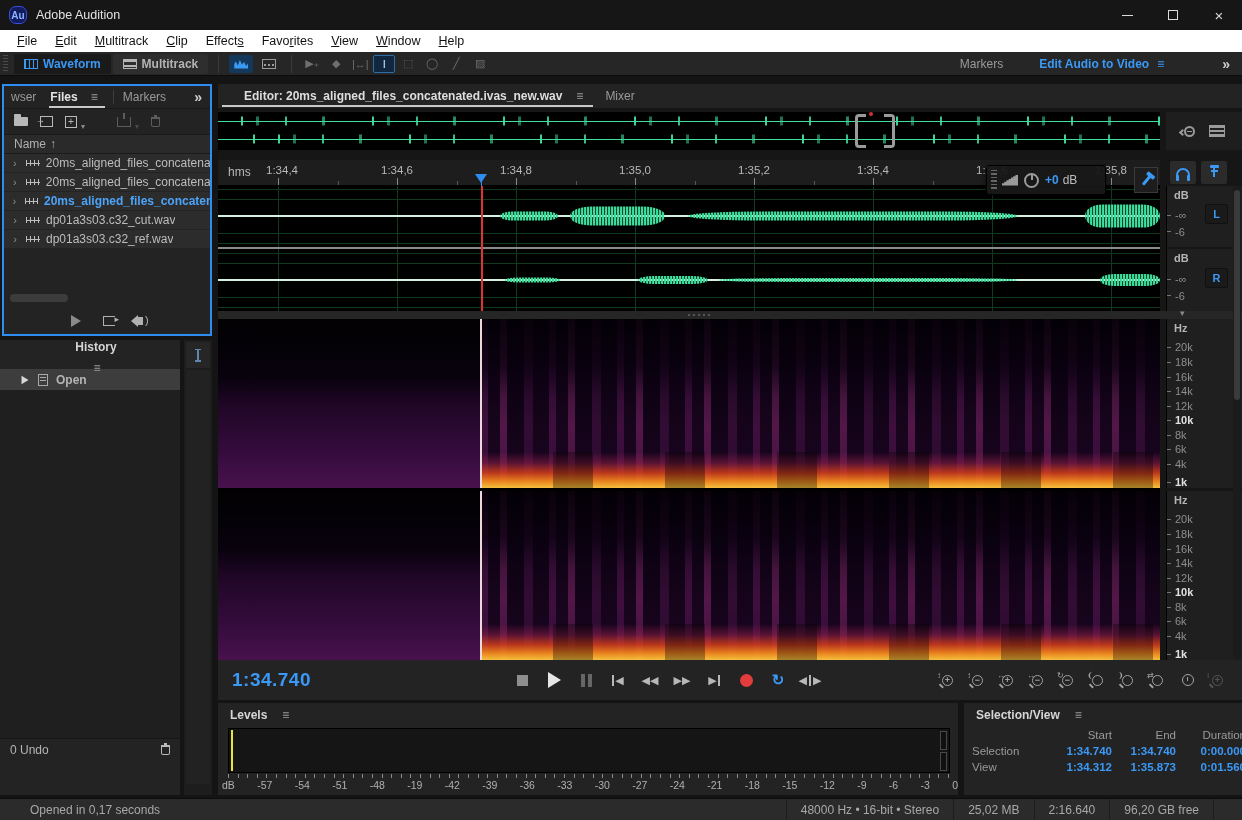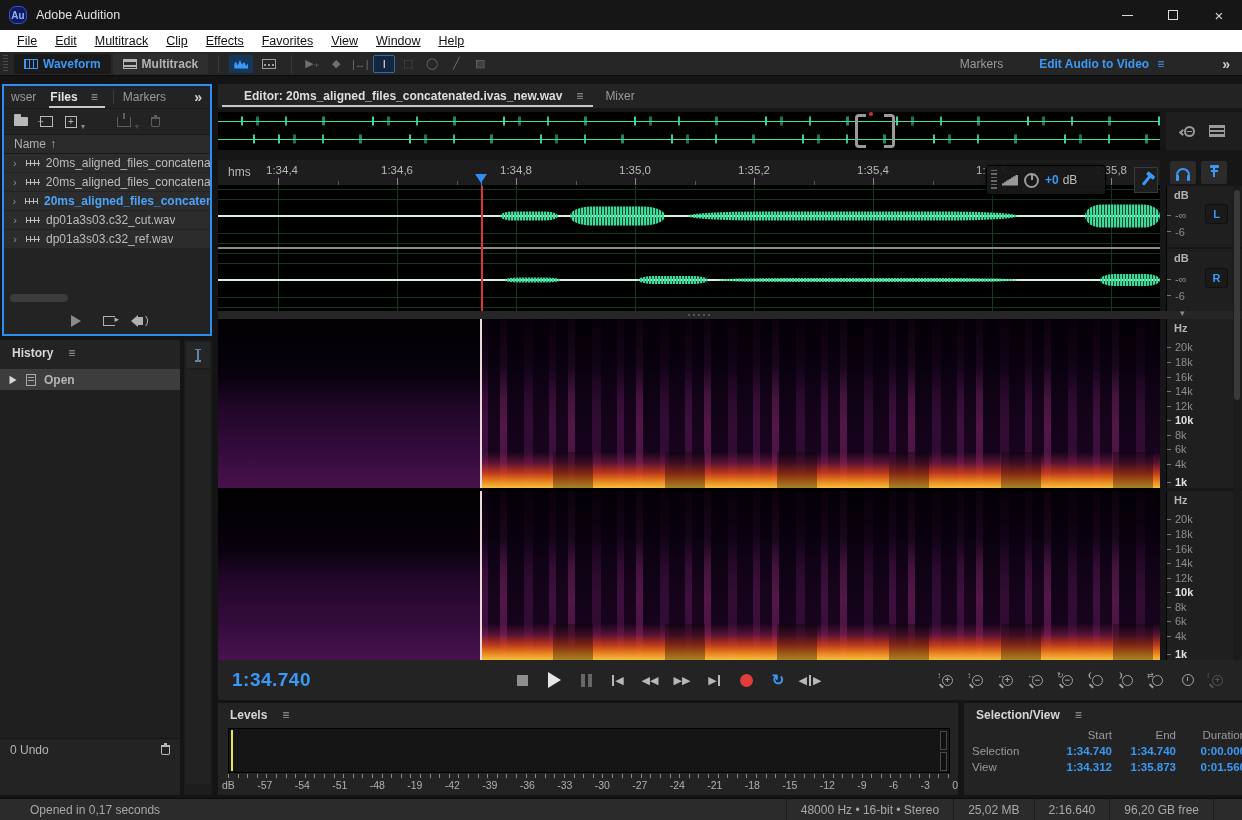--- a/index.html
+++ b/index.html
@@ -17,21 +17,21 @@
     color:#8fb0ff;font-size:10px;font-weight:bold;display:flex;align-items:center;justify-content:center;}
   .app-title{margin-left:9px;color:#e2e2e2;font-size:12.5px;}
   .win-btns{margin-left:auto;display:flex;height:100%;}
   .win-btn{width:46px;height:100%;display:flex;align-items:center;justify-content:center;color:#dcdcdc;}
   .glyph-min{width:11px;height:1px;background:#dcdcdc;}
   .glyph-max{width:10px;height:10px;border:1px solid #dcdcdc;}
   .glyph-close{font-size:15px;line-height:1;}
 
   
   .menubar{left:0;top:30px;width:1242px;height:22px;background:#ffffff;display:flex;align-items:center;padding-left:8px;}
-  .menu-item{color:#111;padding:0 9px;font-size:12.5px;text-decoration:underline;}
+  .menu-item{color:#111;padding:0 9px;font-size:12.5px;}
   .menu-item u{text-decoration:underline;}
 
   
   .toolbar{left:0;top:52px;width:1242px;height:24px;background:#262626;border-bottom:1px solid #0c0c0c;display:flex;align-items:center;}
   .grip{width:5px;height:18px;margin:0 6px 0 3px;background:repeating-linear-gradient(180deg,#4a4a4a 0 1px,transparent 1px 3px);}
   .mode-btn{height:20px;display:flex;align-items:center;gap:5px;padding:0 10px;border-radius:2px;margin-right:2px;}
   .mode-btn.active{background:#1a1a1a;color:#3b99f6;font-weight:bold;}
   .mode-btn.inactive{background:#2e2e2e;color:#b4b4b4;font-weight:bold;}
   .ic-wfgrid{width:14px;height:10px;border:1px solid currentColor;background:
     repeating-linear-gradient(90deg,currentColor 0 1px,transparent 1px 4px);}
@@ -90,22 +90,22 @@
   .fp-footer{position:absolute;left:0;bottom:0;width:100%;height:26px;display:flex;align-items:center;justify-content:center;gap:22px;}
   .ic-playtri{width:0;height:0;border-left:10px solid #8a8a8a;border-top:6px solid transparent;border-bottom:6px solid transparent;}
   .ic-loop{width:12px;height:10px;border:1px solid #b0b0b0;border-right:none;position:relative;}
   .ic-loop::after{content:"▸";position:absolute;right:-4px;top:-3px;color:#b0b0b0;font-size:9px;}
   .ic-speaker{width:6px;height:8px;background:#b0b0b0;position:relative;}
   .ic-speaker::before{content:"";position:absolute;left:-6px;top:-2px;border-right:7px solid #b0b0b0;border-top:6px solid transparent;border-bottom:6px solid transparent;}
   .ic-speaker::after{content:")";position:absolute;left:8px;top:-3px;color:#b0b0b0;font-size:11px;}
 
   
   .history-panel{left:0;top:340px;width:180px;height:455px;background:#232323;}
-  .hp-header{height:26px;display:flex;align-items:center;padding-left:12px;color:#d6d6d6;font-weight:bold;gap:7px;}
-  .hp-item{margin:3px 0 0 0;height:21px;background:#3d3d3d;display:flex;align-items:center;gap:8px;padding-left:8px;color:#b5b5b5;font-weight:bold;}
+  .hp-header{height:26px;display:flex;align-items:center;padding-left:12px;color:#d6d6d6;font-weight:bold;gap:7px;flex-direction:column;}
+  .hp-item{margin:3px 0 0 0;height:21px;background:#3d3d3d;display:flex;align-items:center;gap:8px;padding-left:20px;color:#b5b5b5;font-weight:bold;}
   .hp-body{height:348px;background:#1f1f1f;}
   .ic-doc{width:10px;height:12px;border:1px solid #a8a8a8;position:relative;}
   .ic-doc::after{content:"";position:absolute;left:1px;top:2px;width:6px;height:6px;
      background:repeating-linear-gradient(180deg,#a8a8a8 0 1px,transparent 1px 3px);}
   .hp-undo{height:22px;display:flex;align-items:center;padding:0 10px;color:#b5b5b5;border-top:1px solid #161616;background:#232323;}
   .hp-undo .ic-trash{margin-left:auto;}
 
   
   .collapsed-strip{left:184px;top:340px;width:28px;height:455px;background:#1d1d1d;}
   .cs-tab{width:24px;height:26px;margin:2px auto 0;background:#262626;display:flex;align-items:center;justify-content:center;}

